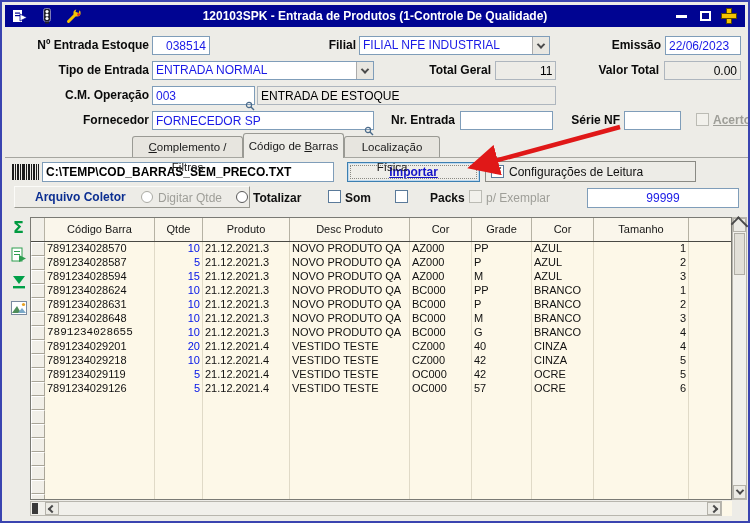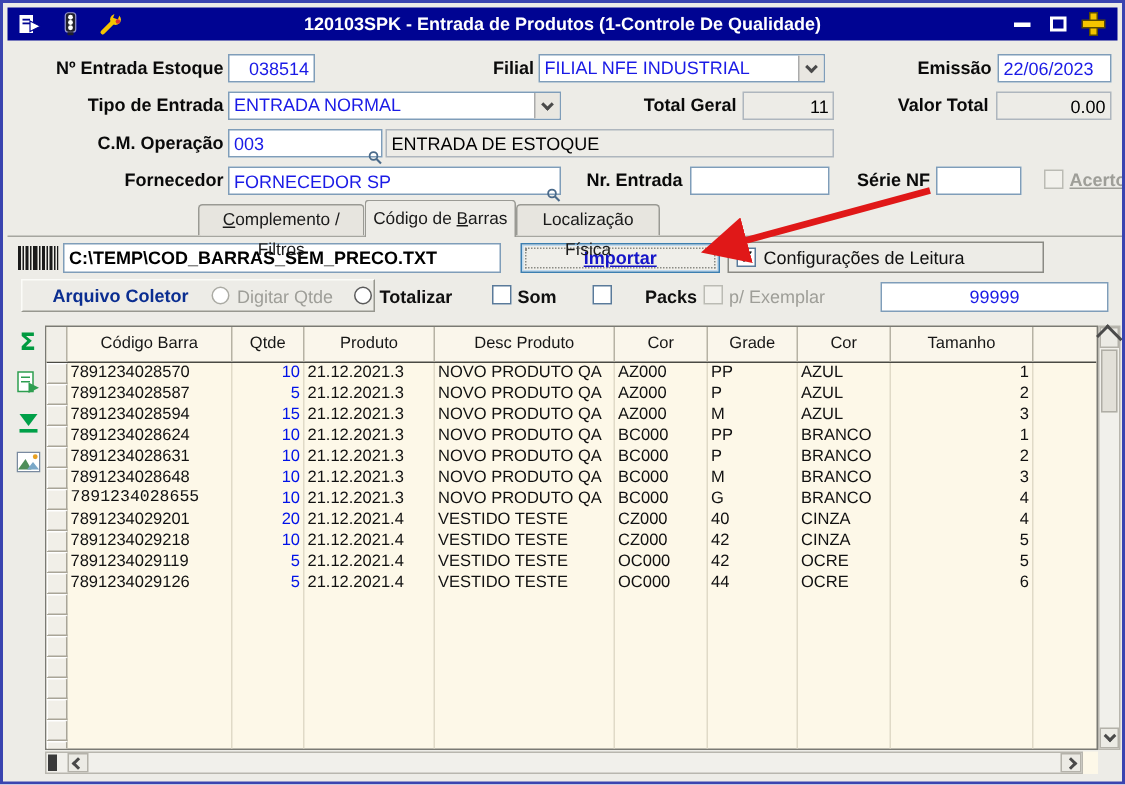--- a/index.html
+++ b/index.html
@@ -402,21 +402,21 @@
             <div class="gc c6" style="width: 62px;">OCRE</div>
             <div class="gc c7" style="width: 95px;">5</div>
           </div>
           <div class="grow">
             <div class="rowhdr"></div>
             <div class="gc c0" style="width: 110px;">7891234029126</div>
             <div class="gc c1" style="width: 48px;">5</div>
             <div class="gc c2" style="width: 87px;">21.12.2021.4</div>
             <div class="gc c3" style="width: 120px;">VESTIDO TESTE</div>
             <div class="gc c4" style="width: 62px;">OC000</div>
-            <div class="gc c5" style="width: 60px;">44</div>
+            <div class="gc c5" style="width: 60px;">57</div>
             <div class="gc c6" style="width: 62px;">OCRE</div>
             <div class="gc c7" style="width: 95px;">6</div>
           </div>
           <div class="grow">
             <div class="rowhdr"></div>
             <div class="gc c0" style="width: 110px;"></div>
             <div class="gc c1" style="width: 48px;"></div>
             <div class="gc c2" style="width: 87px;"></div>
             <div class="gc c3" style="width: 120px;"></div>
             <div class="gc c4" style="width: 62px;"></div>

